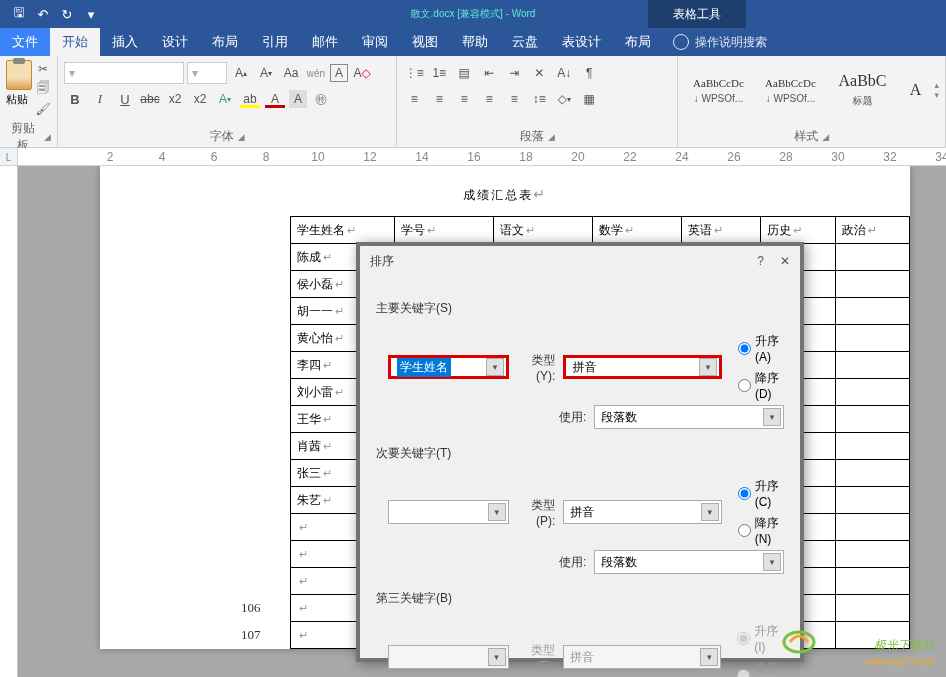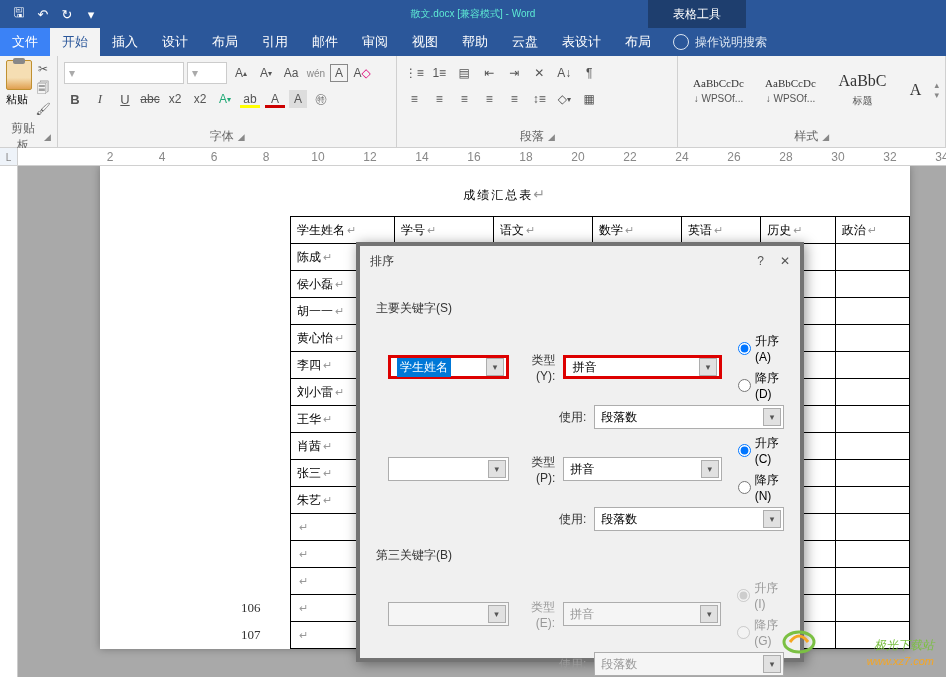--- a/index.html
+++ b/index.html
@@ -463,20 +463,21 @@
     </div>
     <div class="sortrow" style="margin-top:-2px">
       <span style="width:148px"></span>
       <span class="lbl">使用:</span>
       <div class="dcombo usecombo">
         <span class="dval">段落数</span>
           <span class="darrow">▾</span>
       </div>
     </div>
 
+    <div class="sectlbl"><span>次要关键字(T)</span></div>
     <div class="sortrow">
       <div class="dcombo fieldcombo">
         <span class="dval"></span>
           <span class="darrow">▾</span>
       </div>
       <span class="lbl">类型(P):</span>
       <div class="dcombo typecombo">
         <span class="dval">拼音</span>
           <span class="darrow">▾</span>
       </div>

